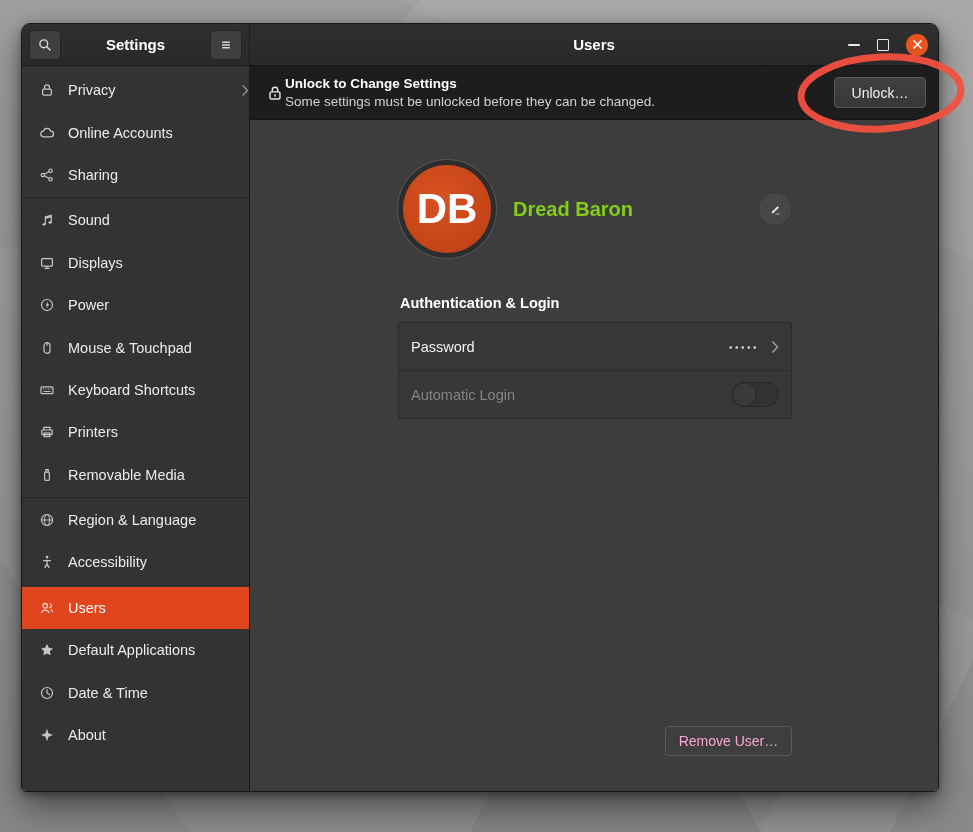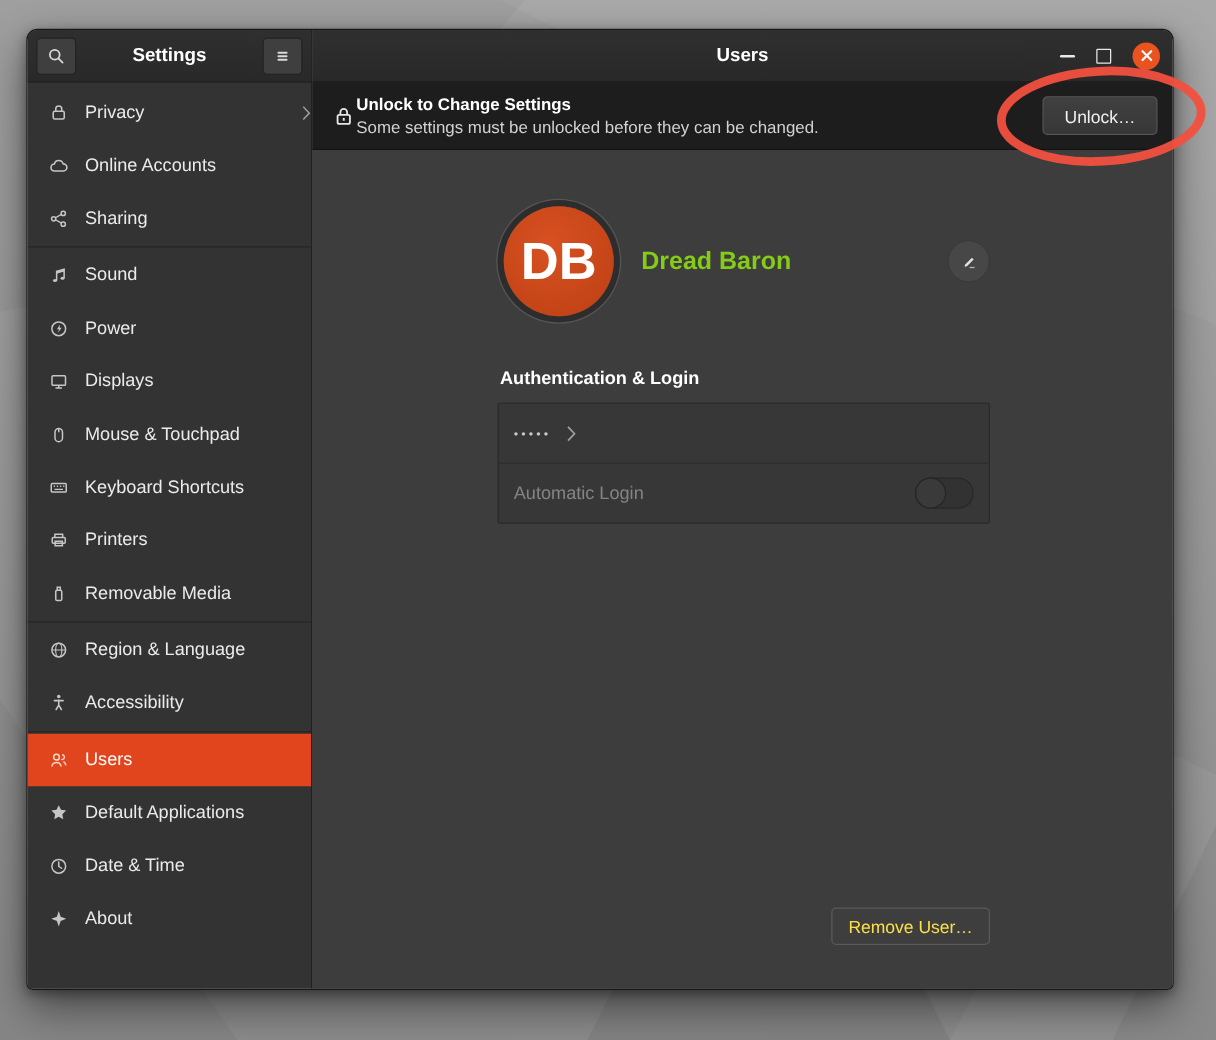--- a/index.html
+++ b/index.html
@@ -91,21 +91,21 @@
   .row-label.disabled{color:#848484;}
   .row-value{font-size:13.5px;color:#a9a9a9;}
   .dots{font-size:10px;letter-spacing:2.5px;color:#c9c9c9;position:relative;top:1px;}
   .chev{display:flex;align-items:center;color:#a0a0a0;margin-left:4px;}
 
   .toggle{width:47px;height:25px;border-radius:13px;background:#323232;border:1px solid #282828;position:relative;box-sizing:border-box;}
   .toggle .knob{position:absolute;left:-1px;top:-1px;width:25px;height:25px;border-radius:50%;background:#3a3a3a;border:1px solid #262626;box-sizing:border-box;}
 
   .remove-btn{
     position:absolute;right:0;top:606px;width:127px;height:30px;border-radius:4px;
-    background:#3e3e3e;border:1px solid #5a5a5a;color:#fde047;font-size:14px;
+    background:#3e3e3e;border:1px solid #5a5a5a;color:#f9a8d4;font-size:14px;
     display:flex;align-items:center;justify-content:center;box-sizing:border-box;
   }
 
   .annotation{position:absolute;inset:0;z-index:60;pointer-events:none;}
 </style>
 </head>
 <body>
 
 <svg class="bg-art" width="973" height="832" viewBox="0 0 973 832">
   <polygon points="400,0 973,0 973,260 620,110" fill="#ffffff" opacity="0.05"></polygon>
@@ -179,34 +179,34 @@
               <path d="M6.3 5l6-1.7v1.9l-6 1.7z" fill="currentColor"></path>
               <ellipse cx="5" cy="12.4" rx="1.6" ry="1.2" fill="currentColor"></ellipse>
               <ellipse cx="11" cy="10.5" rx="1.6" ry="1.2" fill="currentColor"></ellipse>
             </svg>
           </span>
           <span class="slabel">Sound</span>
         </div>
         <div class="side-item">
           <span class="sicon">
             <svg width="16" height="16" viewBox="0 0 16 16">
+              <rect x="2.6" y="3.6" width="10.8" height="7.6" rx="0.9" fill="none" stroke="currentColor" stroke-width="1.2"></rect>
+              <path d="M8 11.2v1.9M5.4 13.4h5.2" stroke="currentColor" stroke-width="1.2" fill="none"></path>
+            </svg>
+          </span>
+          <span class="slabel">Displays</span>
+        </div>
+        <div class="side-item">
+          <span class="sicon">
+            <svg width="16" height="16" viewBox="0 0 16 16">
               <circle cx="8" cy="8" r="5.5" fill="none" stroke="currentColor" stroke-width="1.2"></circle>
               <path d="M8.9 4.6 6.6 8.4h1.7L7.1 11.4l3.3-4.2H8.7z" fill="currentColor"></path>
             </svg>
           </span>
           <span class="slabel">Power</span>
-        </div>
-        <div class="side-item">
-          <span class="sicon">
-            <svg width="16" height="16" viewBox="0 0 16 16">
-              <rect x="2.6" y="3.6" width="10.8" height="7.6" rx="0.9" fill="none" stroke="currentColor" stroke-width="1.2"></rect>
-              <path d="M8 11.2v1.9M5.4 13.4h5.2" stroke="currentColor" stroke-width="1.2" fill="none"></path>
-            </svg>
-          </span>
-          <span class="slabel">Displays</span>
         </div>
         <div class="side-item">
           <span class="sicon">
             <svg width="16" height="16" viewBox="0 0 16 16">
               <rect x="5" y="2.7" width="6" height="10.6" rx="3" fill="none" stroke="currentColor" stroke-width="1.2"></rect>
               <path d="M8 2.7v3.1" stroke="currentColor" stroke-width="1.2"></path>
             </svg>
           </span>
           <span class="slabel">Mouse &amp; Touchpad</span>
         </div>
@@ -344,20 +344,21 @@
                   <path d="M8.2 12.8h4.2" stroke="currentColor" stroke-width="1" opacity="0.75"></path>
                 </svg>
             </span>
           </div>
         </div>
 
         <div class="section-title">Authentication &amp; Login</div>
 
         <div class="auth-card">
           <div class="auth-row">
+            <span class="row-label">Password</span>
             <span class="dots">•••••</span>
             <span class="chev">
               <svg width="8" height="14" viewBox="0 0 8 14">
                   <path d="M1.4 1.5 6.6 7 1.4 12.5" stroke="currentColor" stroke-width="1.4" fill="none"></path>
                 </svg>
             </span>
           </div>
           <div class="auth-row">
             <span class="row-label disabled">Automatic Login</span>
             <div class="toggle">

